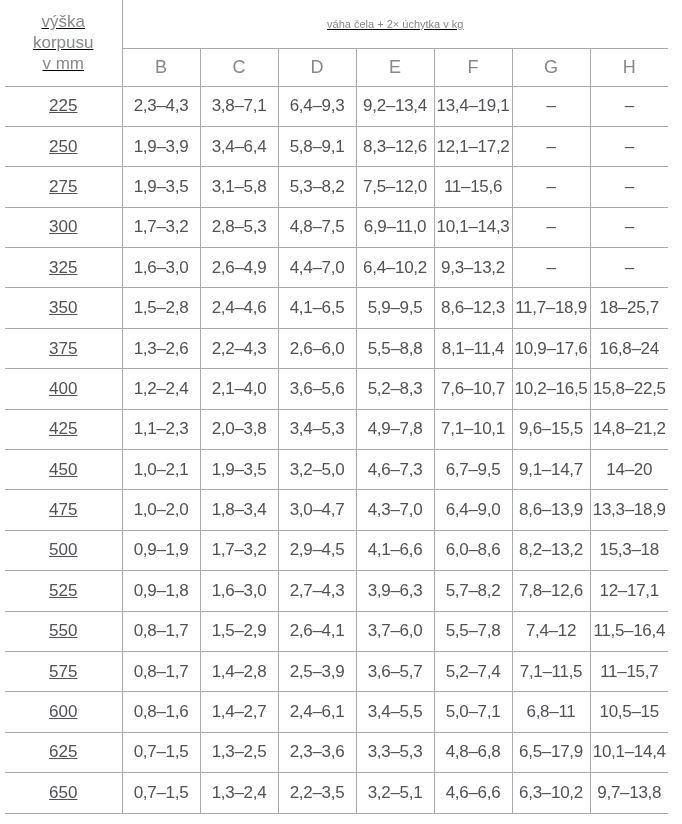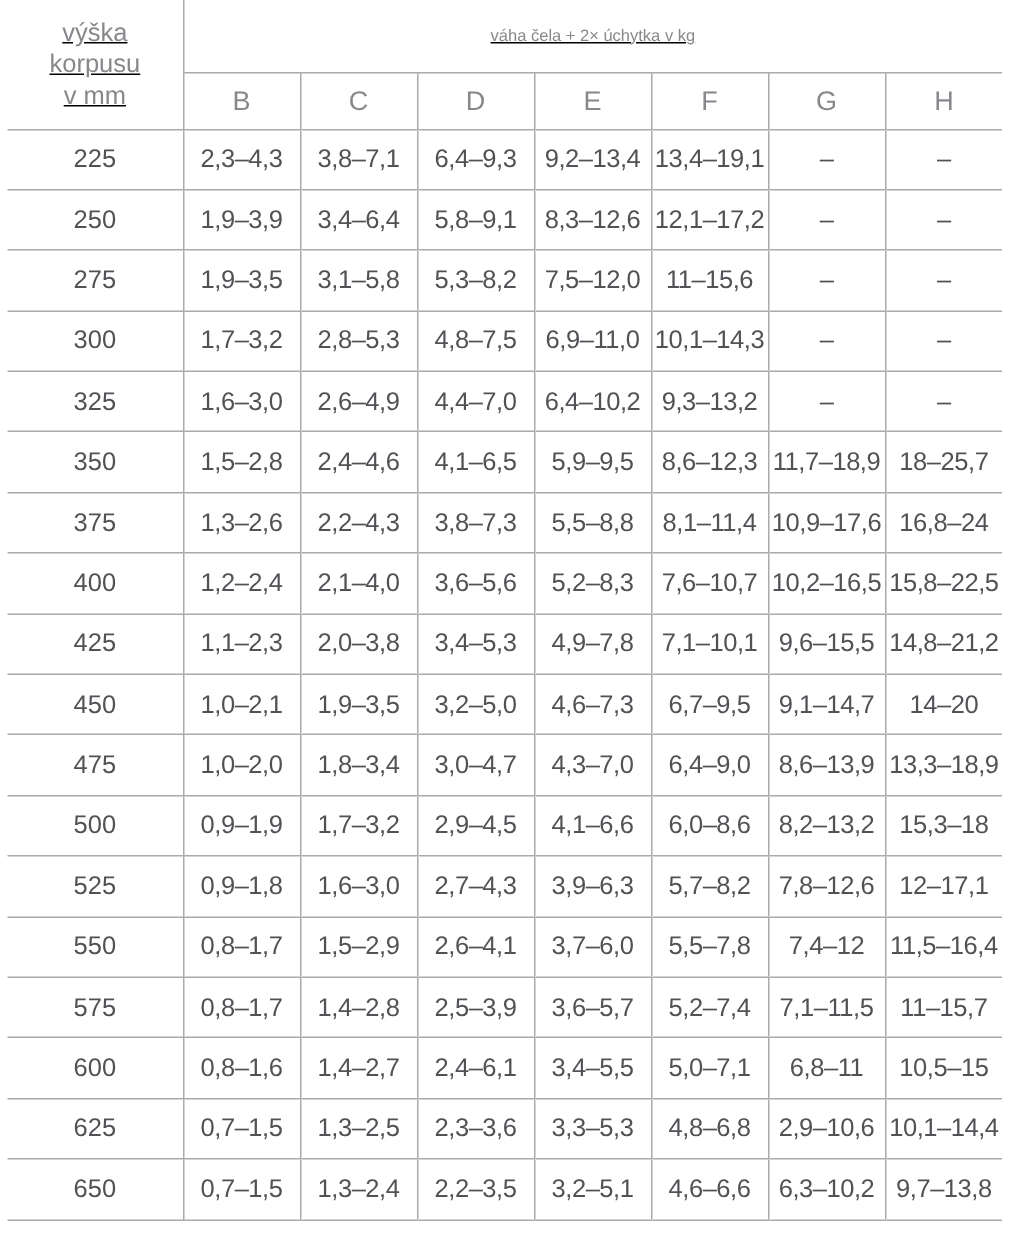--- a/index.html
+++ b/index.html
@@ -44,20 +44,21 @@
     border-left:1px solid var(--border);
     border-bottom:1px solid var(--border);
     color:var(--text-header);
     font-size:18px;
   }
   .height-cell{
     border-right:1px solid var(--border);
     border-bottom:1px solid var(--border);
     color:var(--text-data);
     font-size:17px;
+    text-decoration:underline;
   }
   .val-cell{
     border-left:1px solid var(--border);
     border-bottom:1px solid var(--border);
     color:var(--text-data);
     font-size:17px;
     letter-spacing:-0.3px;
   }
 </style>
 </head>
@@ -149,21 +150,21 @@
         <td class="val-cell">4,1–6,5</td>
         <td class="val-cell">5,9–9,5</td>
         <td class="val-cell">8,6–12,3</td>
         <td class="val-cell">11,7–18,9</td>
         <td class="val-cell">18–25,7</td>
       </tr>
       <tr>
         <td class="height-cell">375</td>
         <td class="val-cell">1,3–2,6</td>
         <td class="val-cell">2,2–4,3</td>
-        <td class="val-cell">3,8–7,3</td>
+        <td class="val-cell">2,6–6,0</td>
         <td class="val-cell">5,5–8,8</td>
         <td class="val-cell">8,1–11,4</td>
         <td class="val-cell">10,9–17,6</td>
         <td class="val-cell">16,8–24</td>
       </tr>
       <tr>
         <td class="height-cell">400</td>
         <td class="val-cell">1,2–2,4</td>
         <td class="val-cell">2,1–4,0</td>
         <td class="val-cell">3,6–5,6</td>
@@ -252,21 +253,21 @@
         <td class="val-cell">6,8–11</td>
         <td class="val-cell">10,5–15</td>
       </tr>
       <tr>
         <td class="height-cell">625</td>
         <td class="val-cell">0,7–1,5</td>
         <td class="val-cell">1,3–2,5</td>
         <td class="val-cell">2,3–3,6</td>
         <td class="val-cell">3,3–5,3</td>
         <td class="val-cell">4,8–6,8</td>
-        <td class="val-cell">2,9–10,6</td>
+        <td class="val-cell">6,5–17,9</td>
         <td class="val-cell">10,1–14,4</td>
       </tr>
       <tr>
         <td class="height-cell">650</td>
         <td class="val-cell">0,7–1,5</td>
         <td class="val-cell">1,3–2,4</td>
         <td class="val-cell">2,2–3,5</td>
         <td class="val-cell">3,2–5,1</td>
         <td class="val-cell">4,6–6,6</td>
         <td class="val-cell">6,3–10,2</td>

